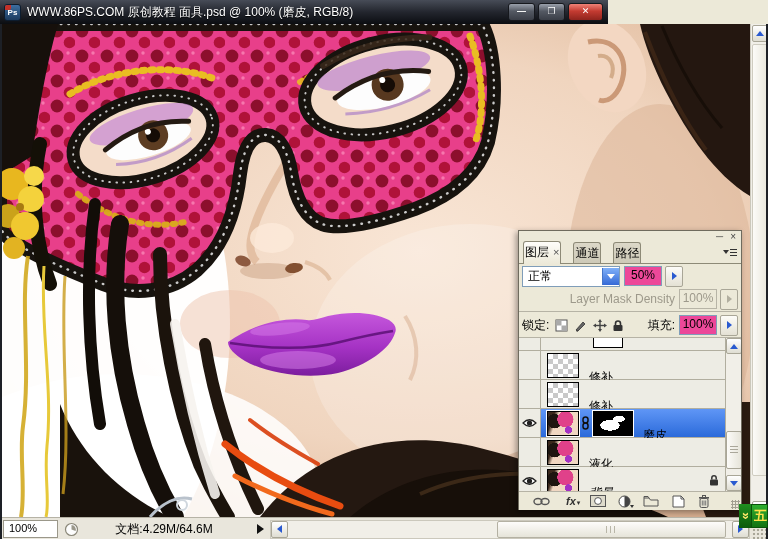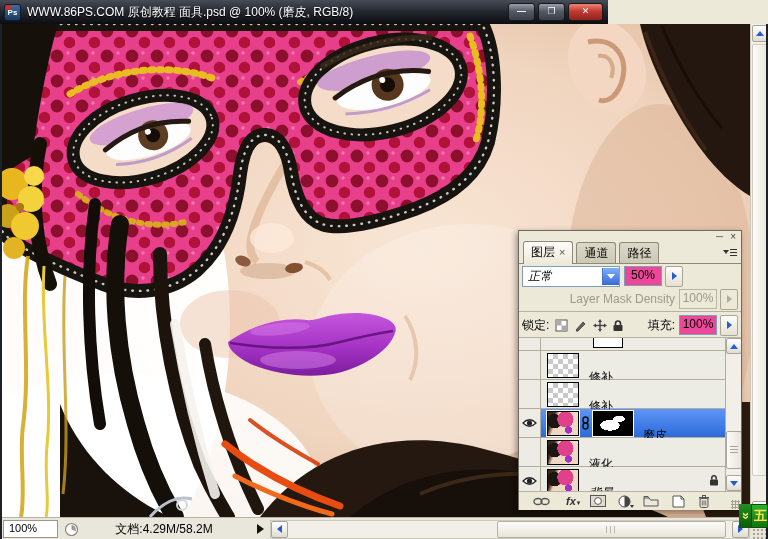--- a/index.html
+++ b/index.html
@@ -54,30 +54,30 @@
   .corner-grip{width:17px;height:17px;align-self:flex-end;
     background-image:radial-gradient(#a9a698 1px,transparent 1.6px);background-size:4px 4px;background-position:1px 1px;}
 
   
   .panel{position:absolute;left:518px;top:230px;width:222px;height:278px;z-index:20;
     background:#ece9d8;border:1px solid #6f6b5e;box-shadow:-2px 2px 6px rgba(0,0,0,.38);font-size:12px;color:#000;}
   .panel-strip{height:11px;display:flex;justify-content:flex-end;align-items:center;gap:7px;padding-right:5px;
     color:#444;font-size:10px;line-height:9px;}
   .panel-strip span{cursor:default;}
   .tabs{position:relative;height:21px;border-bottom:1px solid #8d8a77;display:flex;align-items:flex-end;padding-left:4px;}
-  .tab{height:18px;padding:2px 7px 0;margin-right:3px;border:1px solid #8d8a77;border-bottom:none;
+  .tab{height:18px;padding:2px 1px 0;margin-right:12px;border:1px solid #8d8a77;border-bottom:none;
     border-radius:3px 3px 0 0;background:linear-gradient(#dcd8c8,#cdc9b7);font-size:12px;white-space:nowrap;}
   .tab.active{background:linear-gradient(#fefdf9,#ece9d8);height:20px;margin-bottom:-1px;}
   .tab .tx{color:#555;margin-left:4px;font-size:11px;}
   .panel-menu{position:absolute;right:3px;top:4px;width:17px;height:12px;display:flex;align-items:center;justify-content:center;gap:1px;}
   .pm-tri{width:0;height:0;border-left:3px solid transparent;border-right:3px solid transparent;border-top:4px solid #333;}
   .pm-lines{width:7px;height:7px;background:repeating-linear-gradient(#333 0 1px,transparent 1px 3px);}
 
   .ctl-row{display:flex;align-items:center;height:24px;padding:0 3px;position:relative;}
-  .combo{width:96px;height:19px;background:#fff;border:1px solid #7f9db9;display:flex;align-items:center;font-style:italic;}
+  .combo{width:96px;height:19px;background:#fff;border:1px solid #7f9db9;display:flex;align-items:center;}
   .combo .cv{flex:1;padding-left:5px;}
   .combo .cbtn{width:16px;height:17px;background:linear-gradient(#7fb0f8,#3569d6);border-left:1px solid #4575c8;
     display:flex;align-items:center;justify-content:center;}
   .combo .cbtn .tri{border-left:4px solid transparent;border-right:4px solid transparent;border-top:5px solid #fff;}
   .lab{margin-left:6px;}
   .valbox{width:36px;height:17px;background:#ec4899;border:1px solid #7f9db9;text-align:center;padding-top:1px;margin-left:4px;}
   .arrbtn{width:16px;height:19px;margin-left:3px;background:linear-gradient(#fdfcf8,#e4e1d4);border:1px solid #a9a697;
     border-radius:2px;display:flex;align-items:center;justify-content:center;}
   .ctl-row.disabled{color:#9d998b;}
   .ctl-row.disabled .lab{margin-left:auto;}
@@ -485,21 +485,21 @@
       <span class="panel-grip"></span>
     </div>
   </div>
 
   <div class="statusbar">
     <div class="zoom-box">100%</div>
     <svg class="vc-icon" width="15" height="15">
         <circle cx="7.5" cy="7.5" r="6" fill="#fdfdfd" stroke="#8a8778" stroke-width="1.2"></circle>
         <path d="M7.5,7.5 L7.5,3 A4.5,4.5 0 0 1 11.6,9 Z" fill="#9a978a"></path>
       </svg>
-    <div class="doc-info">文档:4.29M/58.2M</div>
+    <div class="doc-info">文档:4.29M/64.6M</div>
     <div class="menu-arrow"></div>
     <div class="hscroll">
       <div class="hbtn" style="left:0">
           <div class="tri left"></div>
         </div>
       <div class="hthumb"></div>
       <div class="hbtn" style="right:0">
           <div class="tri right"></div>
         </div>
     </div>

